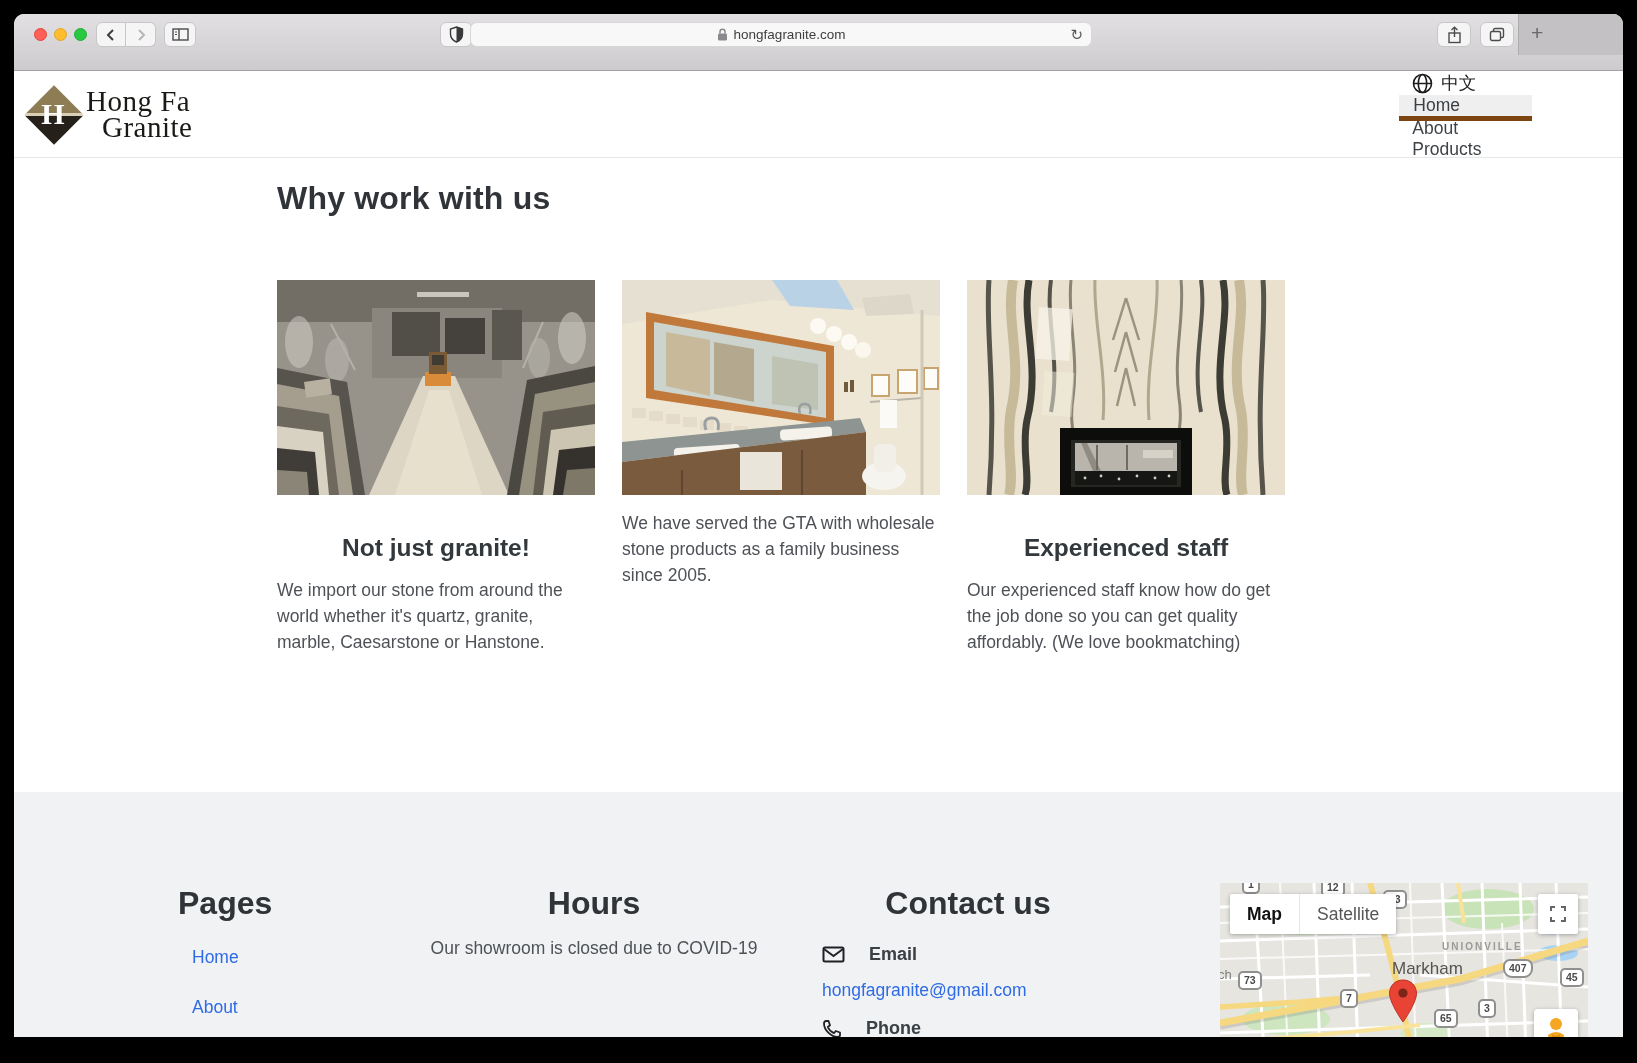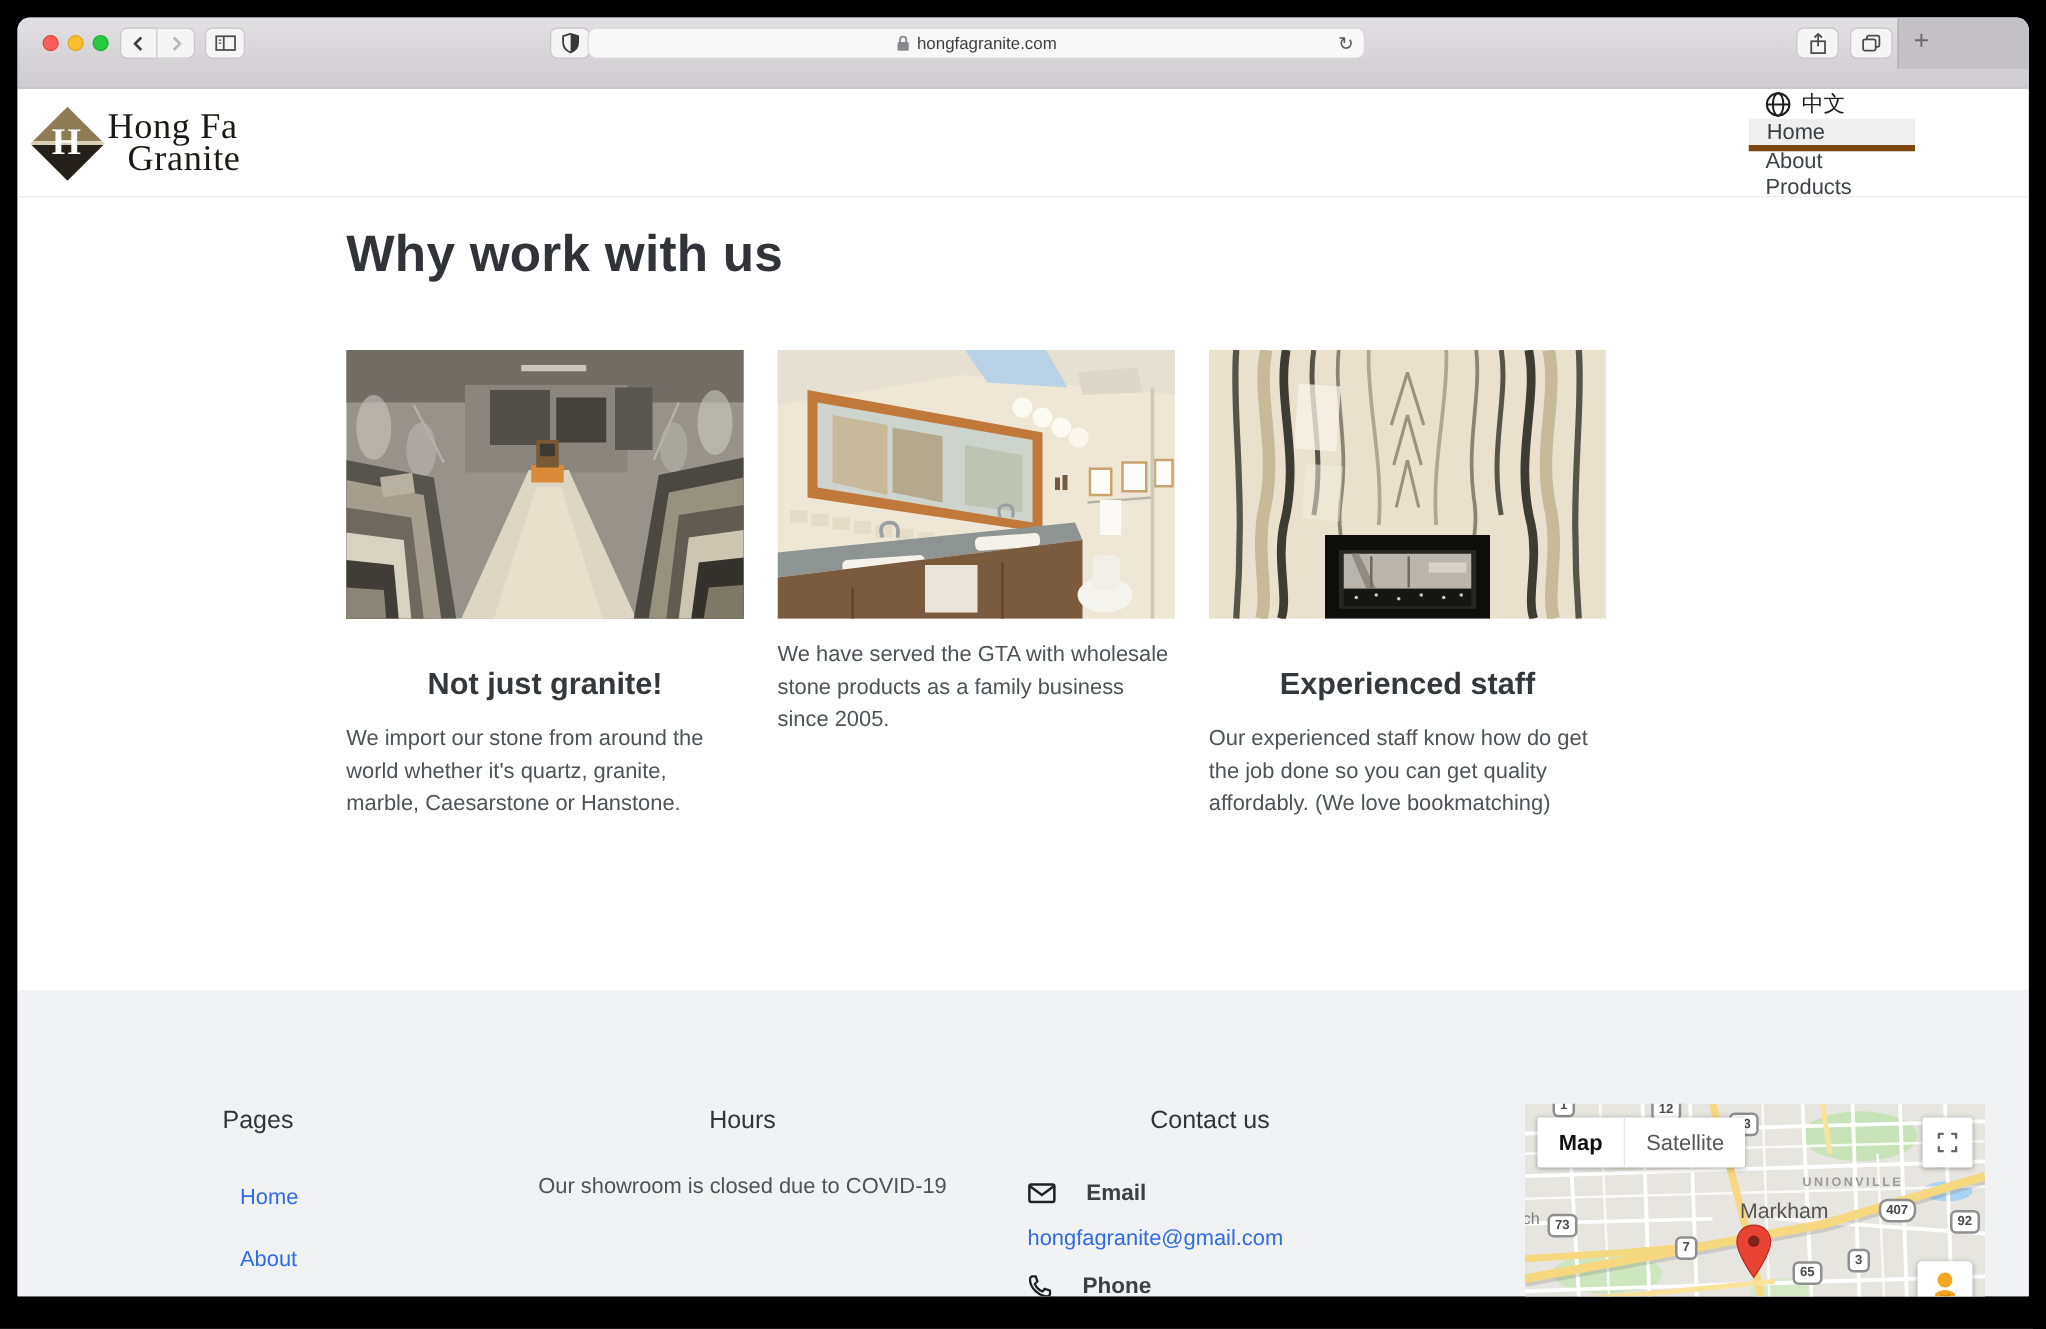--- a/index.html
+++ b/index.html
@@ -54,32 +54,32 @@
               cursor:pointer; }
   .nav-item.lang { gap:8px; color:#1c1c1c; }
   .nav-item.active { background:#efefef; border-bottom:5px solid #7c4511; margin-bottom:-3px;
                      padding:0 14px; color:#3a3f43; }
   .contact-btn { align-self:center; margin-left:15px; padding:10px 16px; font-size:17.5px;
                  color:#9c5d17; background:#fff; border:1px solid #b98a52; border-radius:8px;
                  cursor:pointer; font-family:inherit; }
 
   
   .main { position:relative; height:634px; background:#fff; }
-  .page-title { position:absolute; left:263px; top:22px; font-size:41px; font-weight:700;
+  .page-title { position:absolute; left:263px; top:22px; font-size:32px; font-weight:700;
                 color:#303438; letter-spacing:.2px; }
   .cards { position:absolute; left:263px; top:122px; display:flex; gap:27px; }
   .card { width:318px; }
   .card .photo { width:318px; height:215px; display:block; }
   .card h3 { margin-top:38px; font-size:24.5px; line-height:29px; text-align:center;
              color:#33383c; font-weight:700; }
   .card p { margin-top:15px; font-size:17.5px; line-height:26px; color:#4e5257; }
 
   
   .site-footer { position:relative; height:261px; background:#f1f2f4; }
-  .f-head { font-size:20px; font-weight:400; color:#303438; }
+  .f-head { font-size:32px; font-weight:700; color:#303438; }
   .f-pages { position:absolute; left:164px; top:93px; }
   .f-link { position:absolute; font-size:17.5px; color:#2e6be5; cursor:pointer; }
   .f-hours-title { position:absolute; left:420px; top:93px; width:320px; text-align:center; }
   .f-hours-text { position:absolute; left:390px; top:146px; width:380px; text-align:center;
                   font-size:17.5px; color:#4e5257; white-space:nowrap; }
   .f-contact-title { position:absolute; left:804px; top:93px; width:300px; text-align:center; }
   .f-row { position:absolute; left:808px; display:flex; align-items:center; gap:24px;
            font-size:18px; font-weight:700; color:#3b4045; }
   .f-email-link { position:absolute; left:808px; top:188px; font-size:17.5px; color:#2e6be5;
                   cursor:pointer; }
@@ -408,21 +408,21 @@
         <span class="map-label" style="left:222px; top:58px; font-size:10px; font-weight:700; letter-spacing:2px; color:#9a9a9a;">UNIONVILLE</span>
         <span class="map-label" style="left:172px; top:76px; font-size:17px;">Markham</span>
         <span class="map-label" style="left:-2px; top:84px; font-size:13px; color:#7d7d7d;">ch</span>
 
         <span class="shield" style="left:22px; top:-8px;">1</span>
         <span class="shield" style="left:101px; top:-5px;">12</span>
         <span class="shield" style="left:163px; top:7px;">73</span>
         <span class="shield" style="left:18px; top:88px;">73</span>
         <span class="shield" style="left:120px; top:106px;">7</span>
         <span class="shield" style="left:283px; top:76px; border-radius:7px 7px 9px 9px;">407</span>
-        <span class="shield" style="left:340px; top:85px;">92</span>
+        <span class="shield" style="left:340px; top:85px;">45</span>
         <span class="shield" style="left:214px; top:126px;">65</span>
         <span class="shield" style="left:258px; top:116px;">3</span>
 
         <svg class="pin" width="30" height="44" viewBox="0 0 30 44">
           <path d="M15 1 C7 1 1.5 7 1.5 14.5 C1.5 24 15 43 15 43 C15 43 28.5 24 28.5 14.5 C28.5 7 23 1 15 1 Z" fill="#e94335" stroke="#b92d21" stroke-width="1"></path>
           <circle cx="15" cy="14" r="4.6" fill="#7c2417"></circle>
         </svg>
 
         <div class="gm-ctl">
           <div class="gbtn sel">Map</div>

